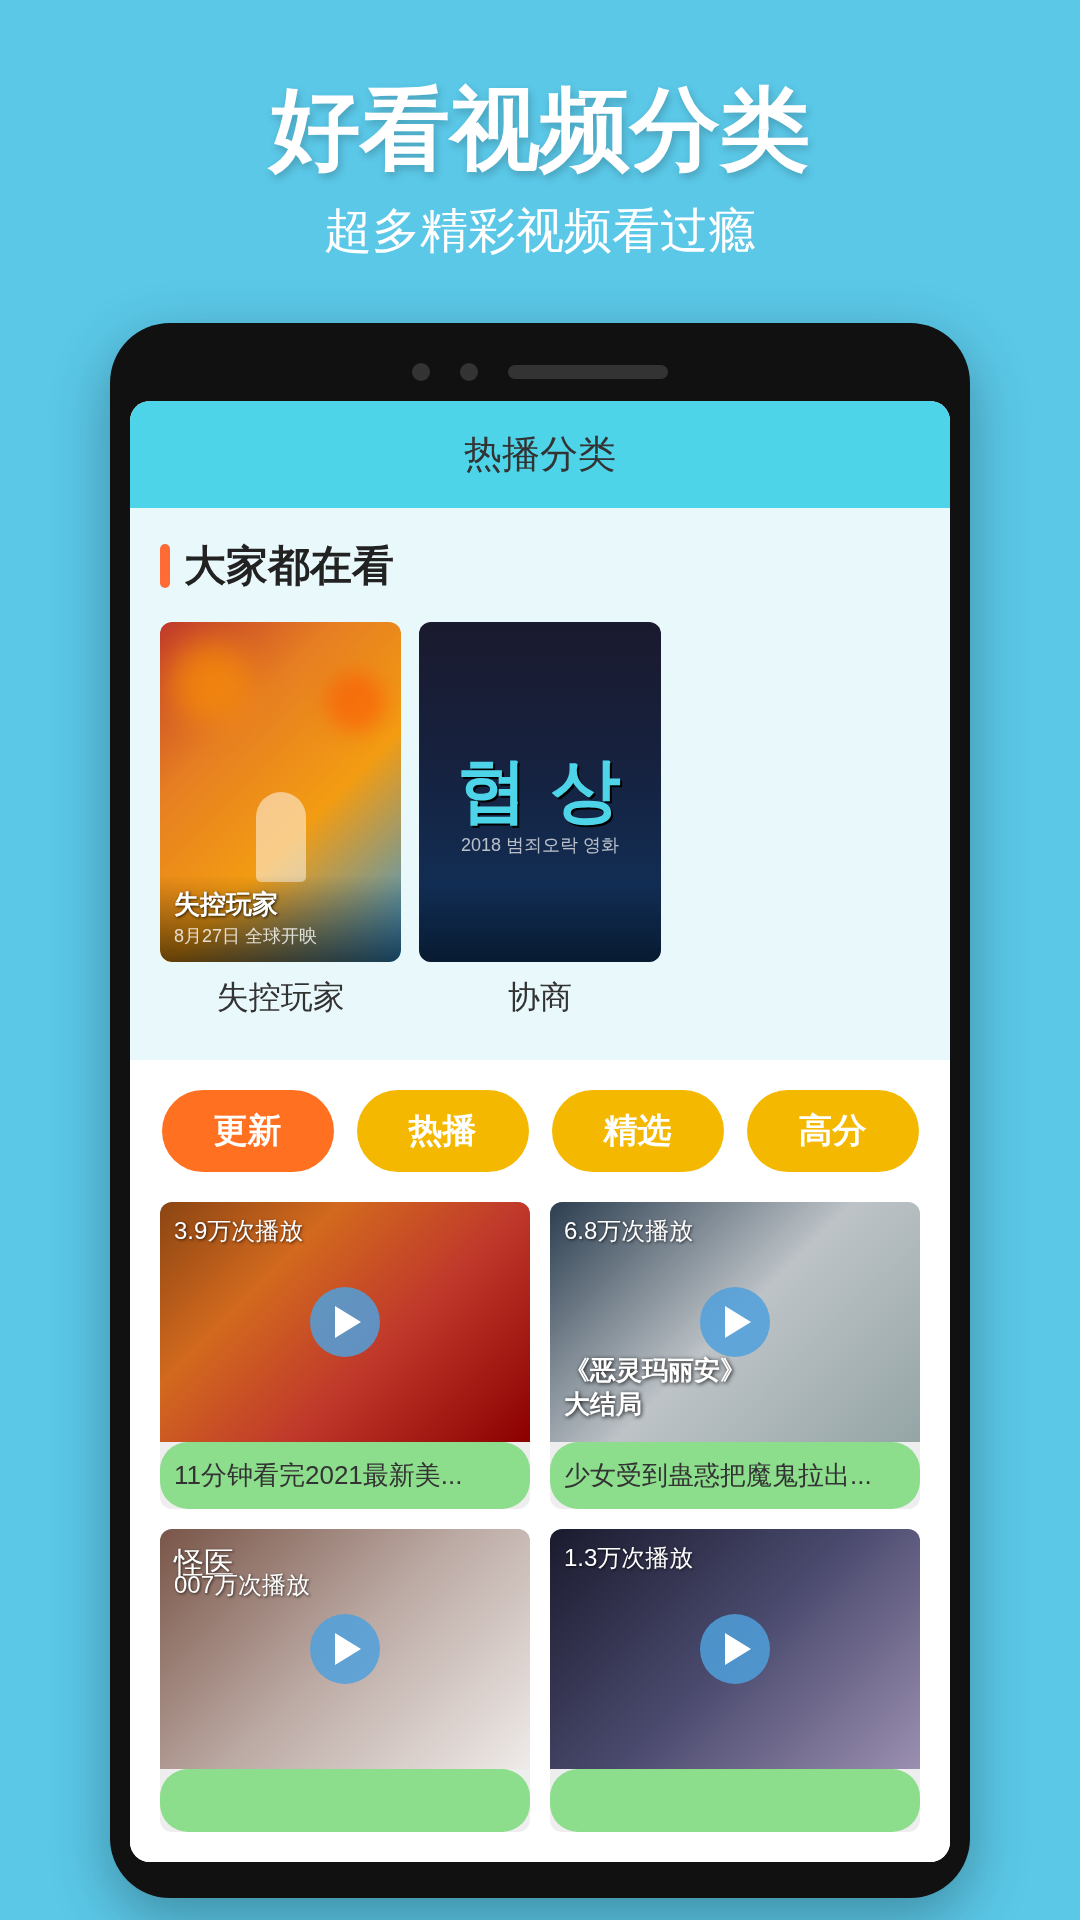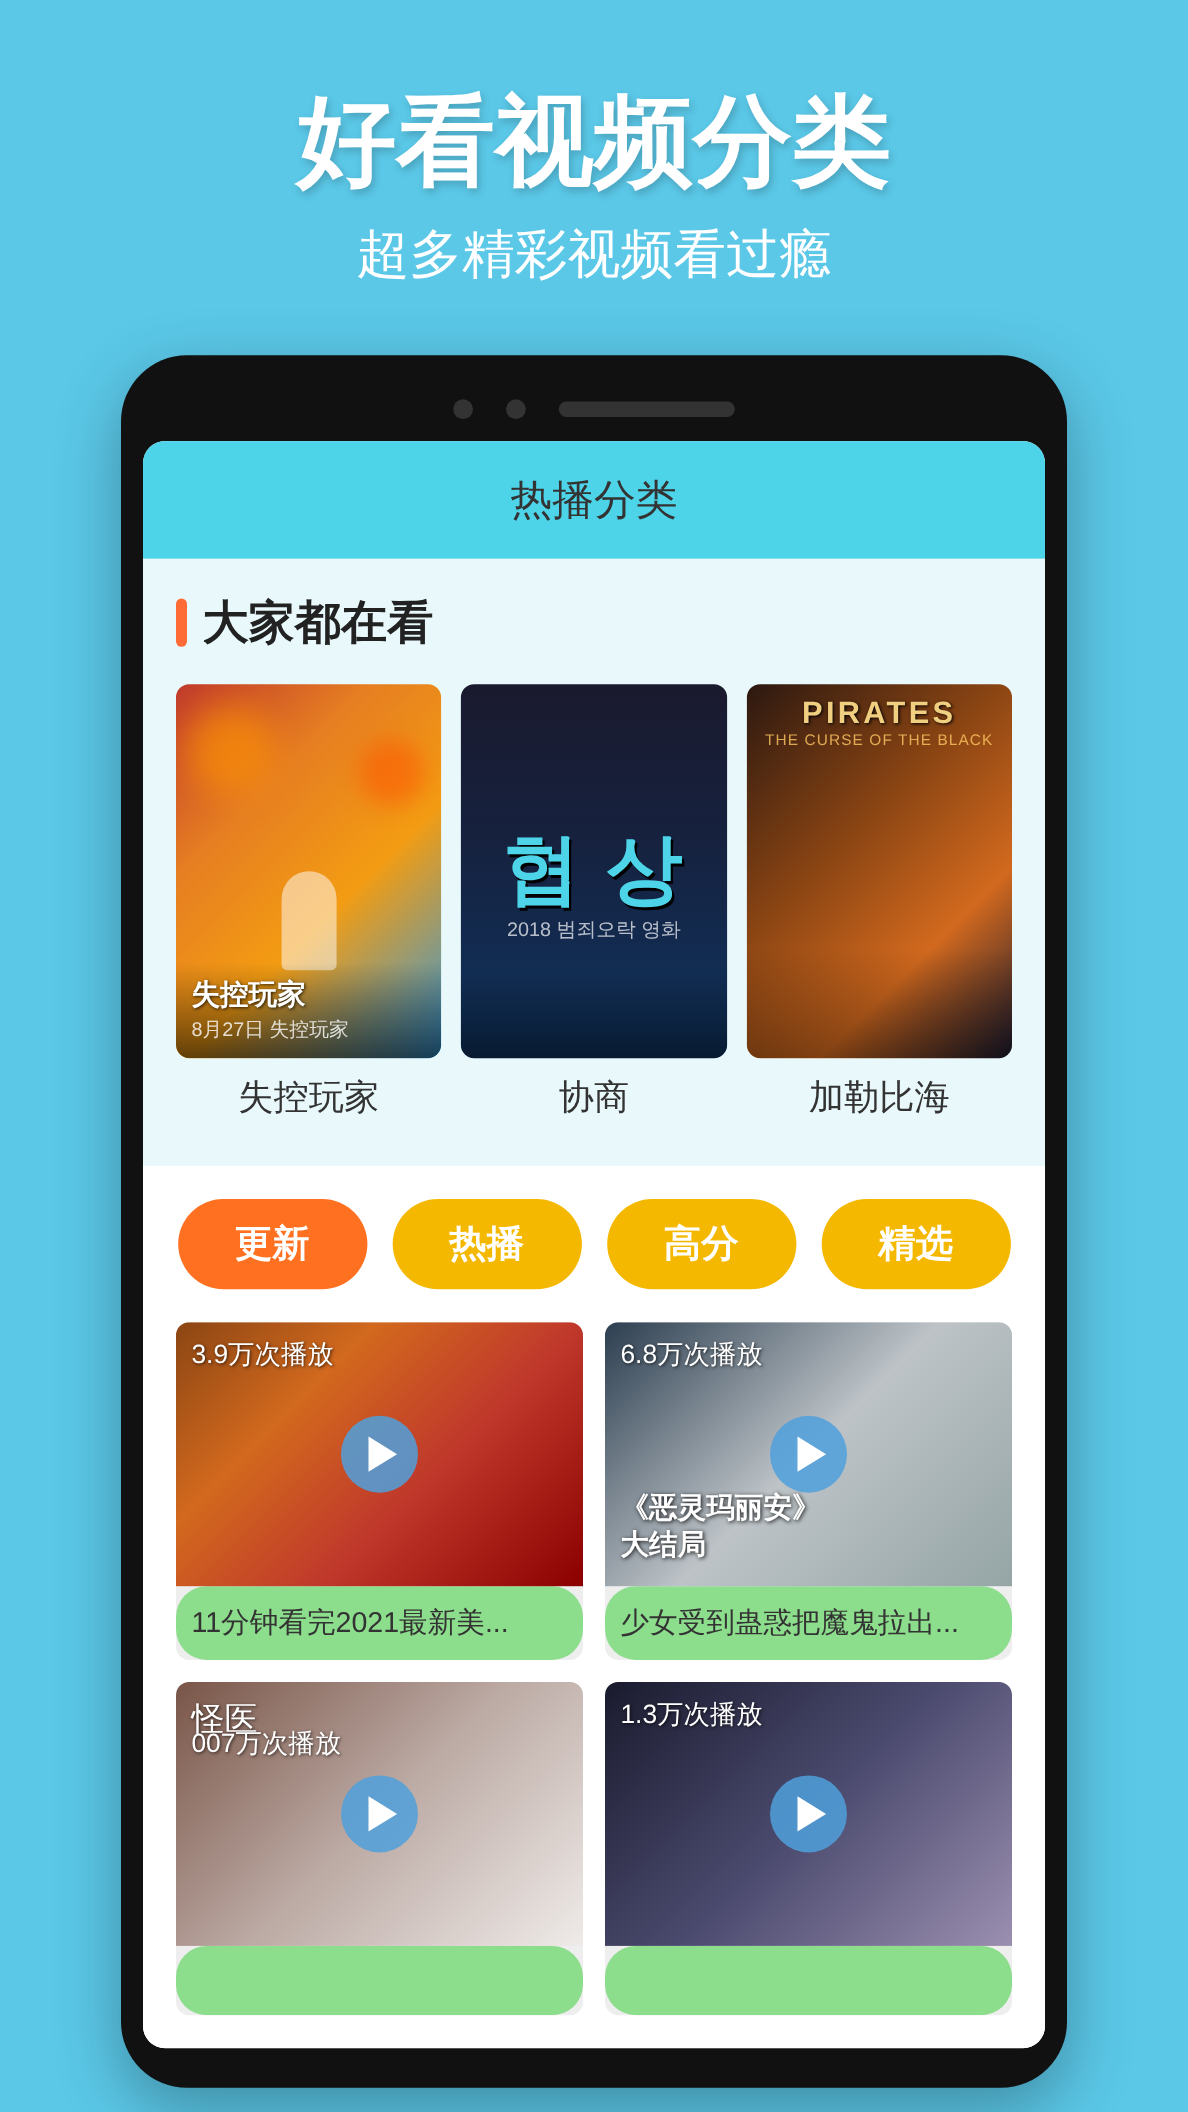--- a/index.html
+++ b/index.html
@@ -361,56 +361,46 @@
           <div class="movie-card">
             <div class="movie-poster poster-1">
 
               <div style="position:absolute;top:0;left:0;right:0;bottom:0;">
                 <div style="position:absolute;top:20px;left:10px;width:80px;height:80px;background:rgba(255,150,0,0.6);border-radius:50%;filter:blur(15px);"></div>
                 <div style="position:absolute;top:50px;right:15px;width:60px;height:60px;background:rgba(255,80,0,0.5);border-radius:50%;filter:blur(10px);"></div>
                 <div style="position:absolute;bottom:80px;left:50%;transform:translateX(-50%);width:50px;height:90px;background:rgba(255,255,255,0.5);border-radius:25px 25px 5px 5px;"></div>
               </div>
               <div class="poster1-bottom">
                 <div class="poster-overlay-text">失控玩家</div>
-                <div class="poster-overlay-small">8月27日 失控玩家</div>
+                <div class="poster-overlay-small">8月27日 全球开映</div>
               </div>
             </div>
             <div class="movie-title">失控玩家</div>
           </div>
 
           <div class="movie-card">
             <div class="movie-poster poster-2">
               <div style="position:absolute;top:0;left:0;right:0;bottom:0;display:flex;flex-direction:column;justify-content:center;align-items:center;">
                 <div style="font-size:70px;font-weight:900;color:#4dd4e8;text-shadow:2px 2px 0 #000;letter-spacing:2px;line-height:1;margin-top:28px;">협 상</div>
                 <div style="font-size:18px;color:rgba(255,255,255,0.7);margin-top:8px;">2018 범죄오락 영화</div>
               </div>
               <div style="position:absolute;bottom:0;left:0;right:0;height:80px;background:linear-gradient(transparent,rgba(0,0,0,0.5));border-radius:0 0 12px 12px;"></div>
             </div>
             <div class="movie-title">协商</div>
           </div>
 
-          <div class="movie-card">
-            <div class="movie-poster poster-3">
-              <div style="position:absolute;top:10px;left:0;right:0;text-align:center;">
-                <div style="font-size:28px;font-weight:900;color:#f0d080;letter-spacing:3px;text-shadow:1px 1px 3px #000;">PIRATES</div>
-                <div style="font-size:14px;color:rgba(255,200,100,0.8);letter-spacing:1px;">THE CURSE OF THE BLACK</div>
-              </div>
-              <div style="position:absolute;bottom:0;left:0;right:0;height:100px;background:linear-gradient(transparent,rgba(0,0,0,0.4));border-radius:0 0 12px 12px;"></div>
-            </div>
-            <div class="movie-title">加勒比海</div>
-          </div>
 
         </div>
       </div>
 
       <div class="filter-section">
         <button class="filter-btn filter-btn-active">更新</button>
         <button class="filter-btn filter-btn-normal">热播</button>
+        <button class="filter-btn filter-btn-normal">精选</button>
         <button class="filter-btn filter-btn-normal">高分</button>
-        <button class="filter-btn filter-btn-normal">精选</button>
       </div>
 
       <div class="video-section">
         <div class="video-grid">
 
           <div class="video-card">
             <div class="video-thumbnail video-thumb-1">
               <div class="video-play-count">3.9万次播放</div>
               <div class="video-play-icon">
                 <div class="play-triangle"></div>

